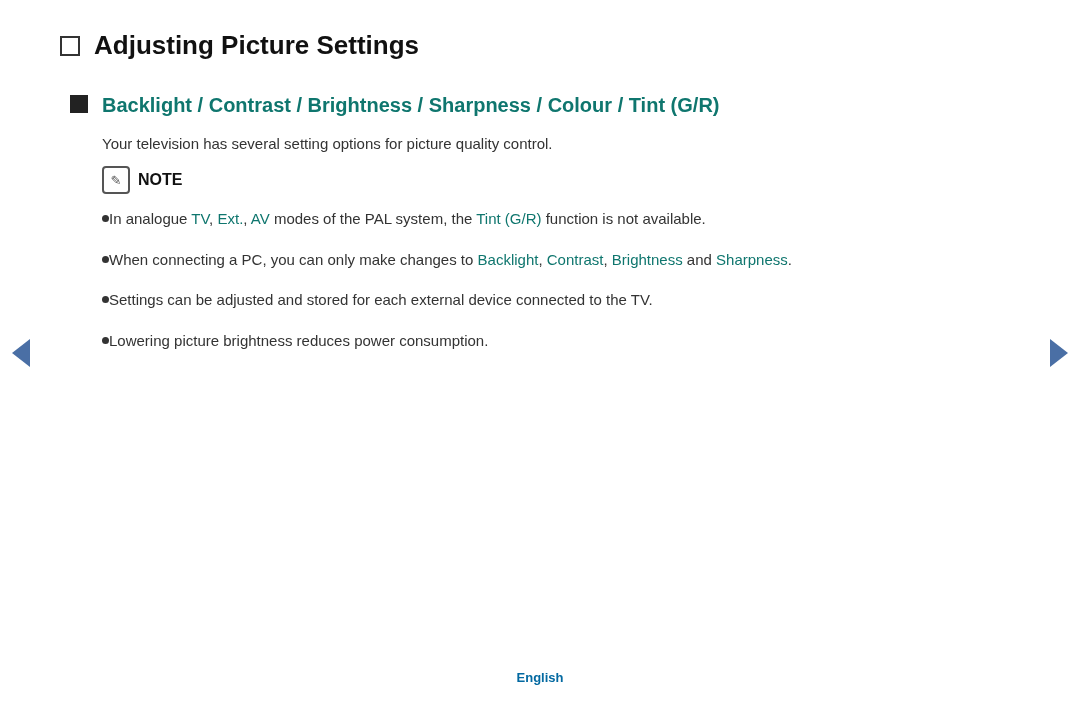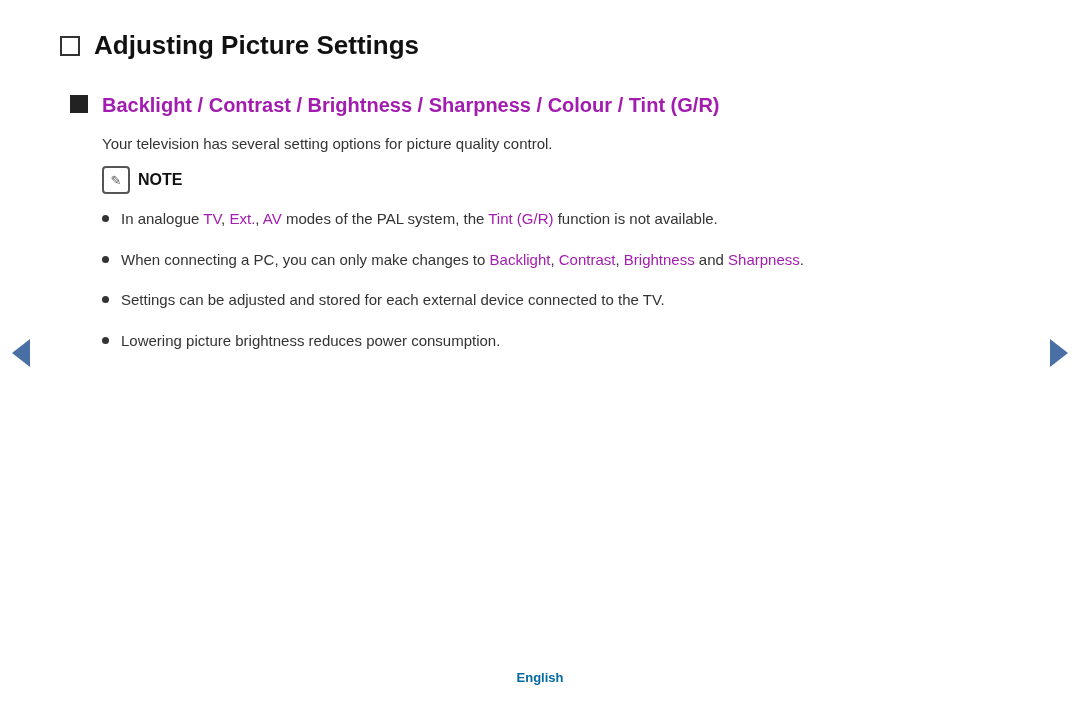--- a/index.html
+++ b/index.html
@@ -69,21 +69,21 @@
     }
 
     .section-title {
       font-size: 20px;
       font-weight: bold;
       color: #4a6fa5;
       line-height: 1.4;
     }
 
     .blue-text {
-      color: #a21caf;
+      color: #0f766e;
     }
 
     .description {
       font-size: 15px;
       color: #333333;
       margin-bottom: 14px;
       margin-left: 32px;
     }
 
     .note-block {
@@ -119,21 +119,20 @@
     }
 
     .bullet-list {
       list-style: none;
       padding-left: 0;
     }
 
     .bullet-list li {
       display: flex;
       align-items: flex-start;
-      gap: 12px;
       margin-bottom: 18px;
       font-size: 15px;
       color: #333333;
       line-height: 1.5;
     }
 
     .bullet-dot {
       width: 7px;
       height: 7px;
       background: #333;

